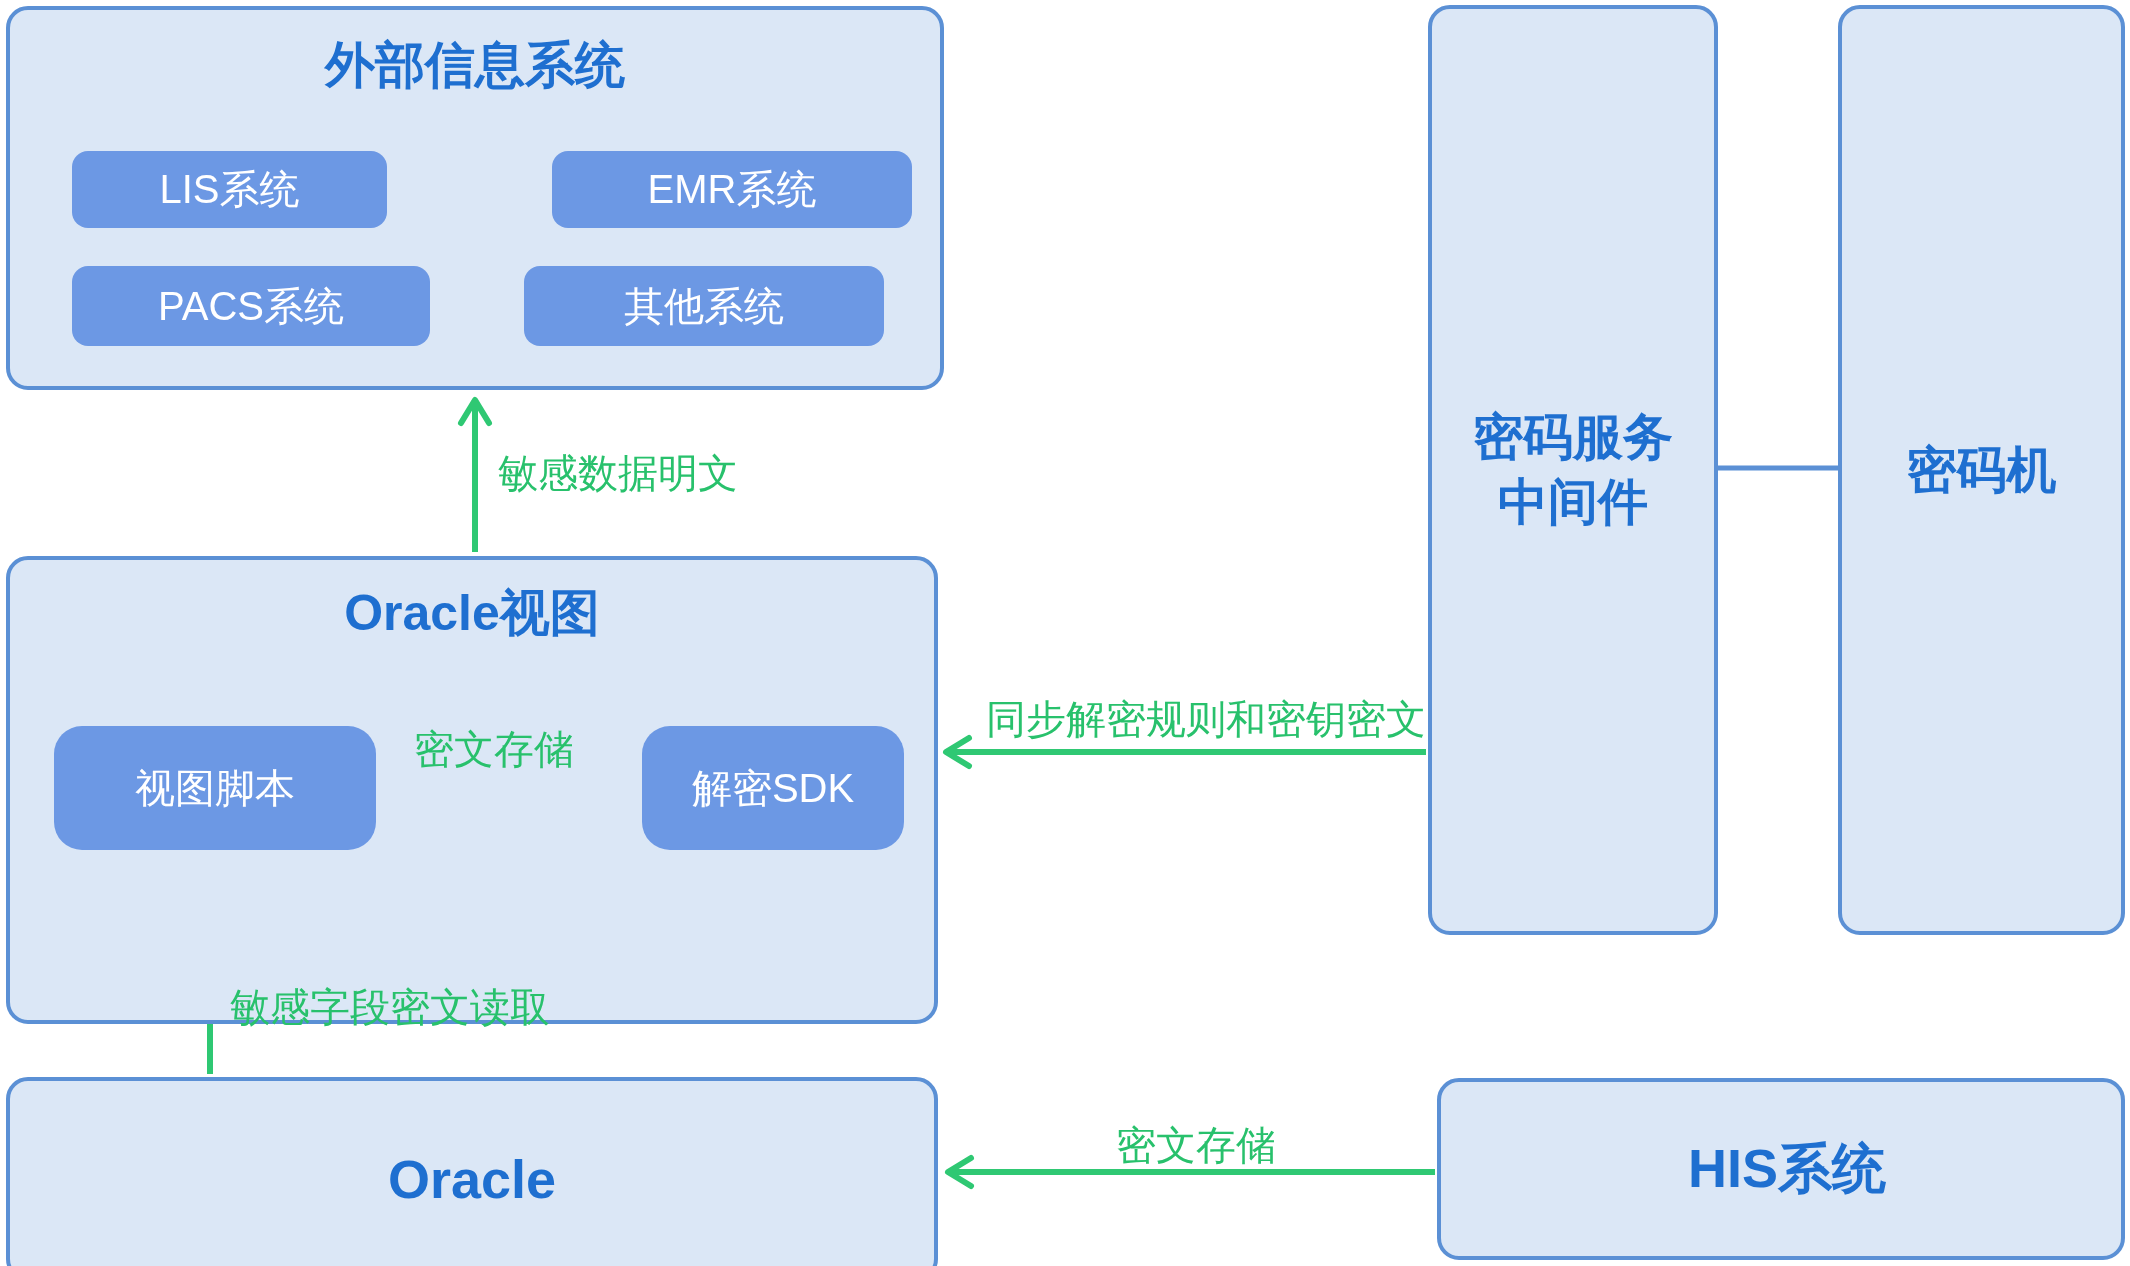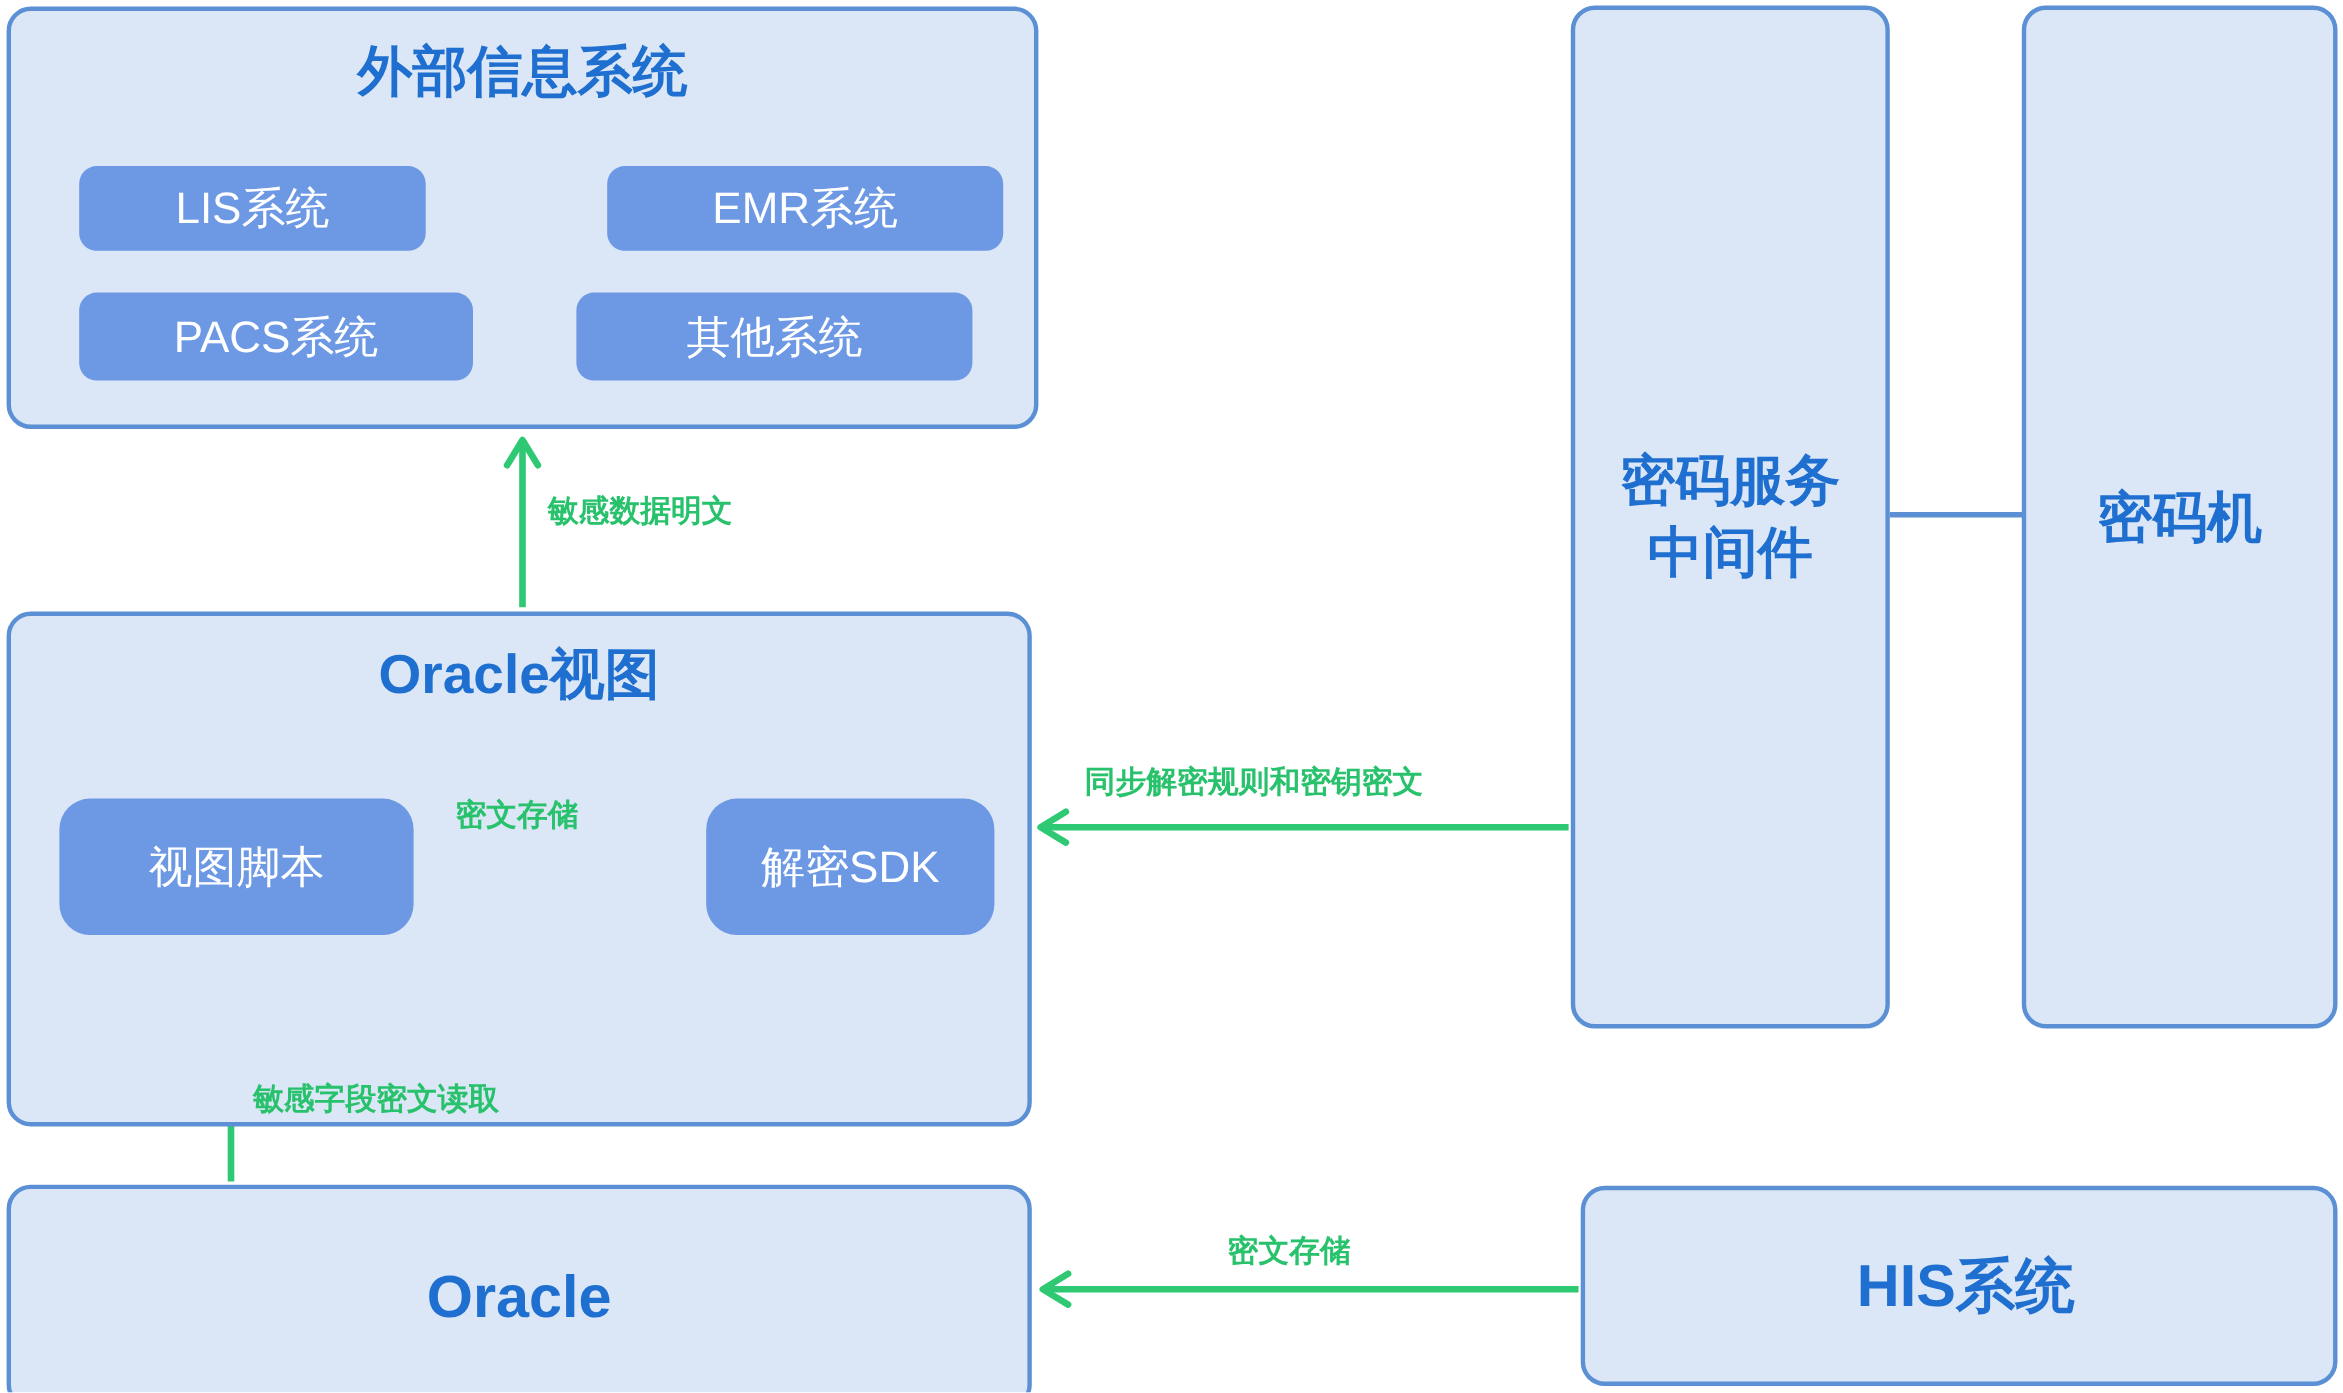--- a/index.html
+++ b/index.html
@@ -53,22 +53,22 @@
   .oracle-db-title{font-size:54px;}
   .middleware-box{left:1428px;top:5px;width:290px;height:930px;display:flex;flex-direction:column;align-items:center;justify-content:center;}
   .middleware-title{font-size:50px;line-height:1.3;}
   .machine-box{left:1838px;top:5px;width:287px;height:930px;display:flex;align-items:center;justify-content:center;}
   .machine-title{font-size:50px;text-align:right;}
   .his-box{left:1437px;top:1078px;width:688px;height:182px;display:flex;align-items:center;justify-content:center;padding-left:12px;}
   .his-title{font-size:54px;}
   .flow-label{
     position:absolute;
     color:var(--label-green);
-    font-weight:bold;
-    font-size:28px;
+    font-weight:normal;
+    font-size:40px;
     white-space:nowrap;
   }
   .lbl-plaintext{left:498px;top:446px;}
   .lbl-decrypt-fn{left:414px;top:722px;}
   .lbl-sync{left:986px;top:692px;}
   .lbl-read{left:230px;top:980px;text-align:right;}
   .lbl-store{left:1116px;top:1118px;}
   .arrow-line{stroke:var(--arrow-green);stroke-width:6;fill:none;}
   .arrow-head{stroke:var(--arrow-green);stroke-width:6;fill:none;stroke-linecap:round;stroke-linejoin:round;}
   .connector-line{stroke:var(--box-border);stroke-width:5;fill:none;}

